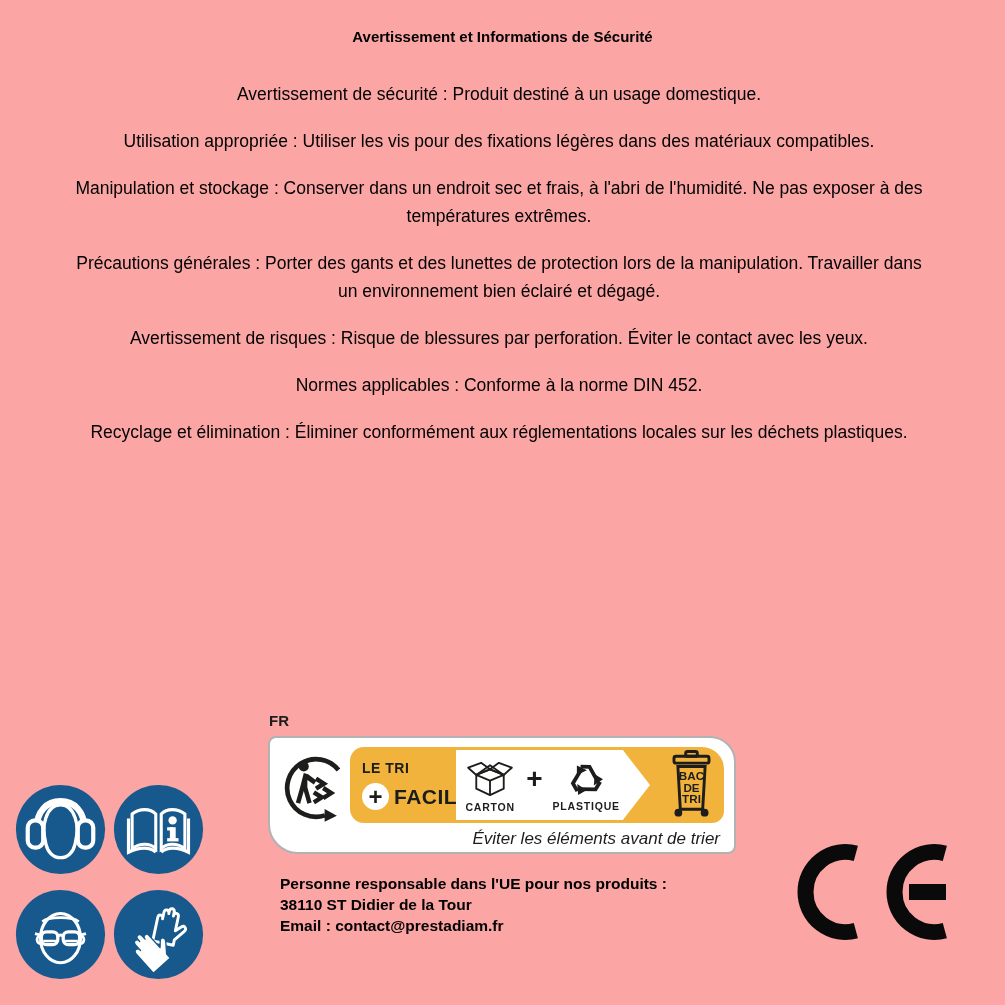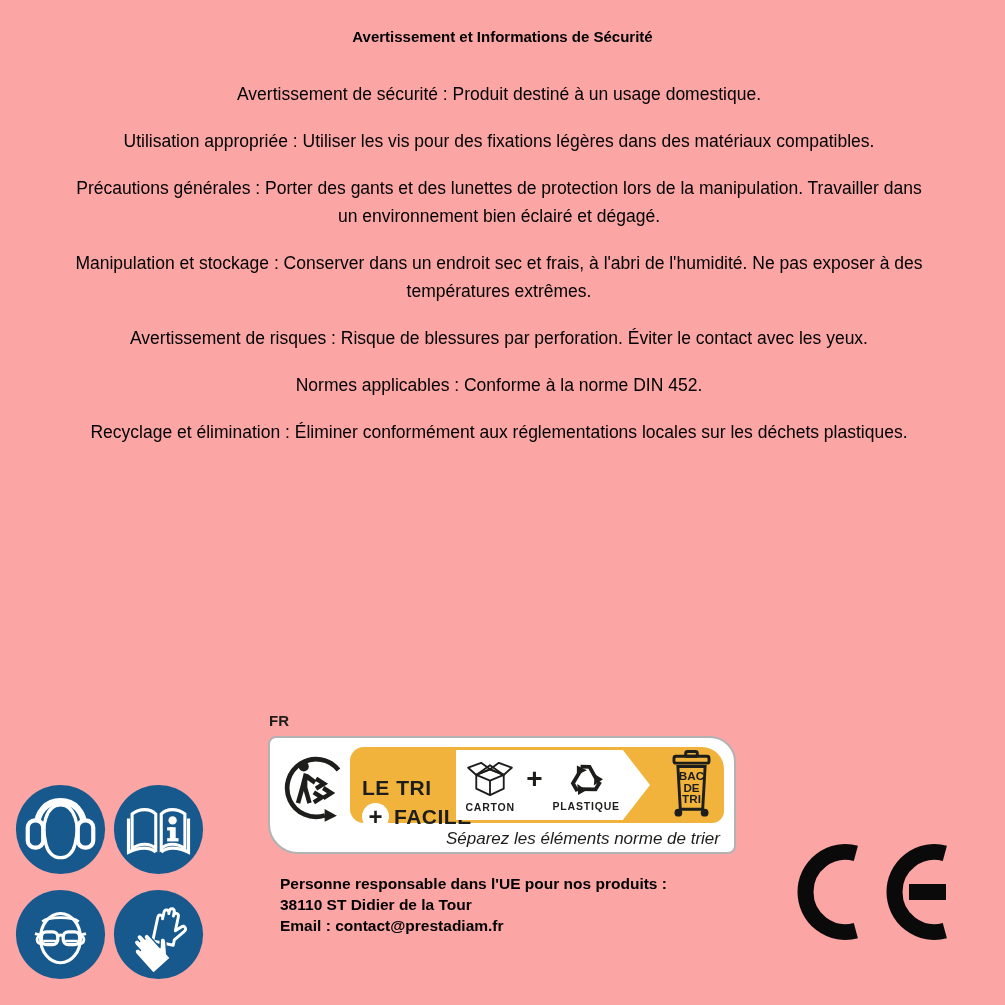--- a/index.html
+++ b/index.html
@@ -21,21 +21,21 @@
 
   
   .fr-label{position:absolute;left:269px;top:712px;font-size:15px;font-weight:bold;color:#1d1d1b;}
   .infotri-box{position:absolute;left:268px;top:736px;width:468px;height:118px;
                background:#fff;border:2px solid #b2b2b2;box-sizing:border-box;
                border-radius:8px 26px 8px 30px;}
   .triman{position:absolute;left:10px;top:10px;width:72px;height:80px;}
   .yellow-band{position:absolute;left:80px;top:9px;width:374px;height:76px;
                border-radius:14px 22px 12px 14px;}
   .headline{position:absolute;left:12px;top:9px;color:#1d1d1b;font-weight:bold;}
-  .headline .row1{font-size:21px;letter-spacing:.5px;line-height:24px;margin-top:20px;}
+  .headline .row1{font-size:14px;letter-spacing:.5px;line-height:24px;}
   .headline .row2{display:flex;align-items:center;gap:5px;margin-top:3px;}
   .plus-circle{width:27px;height:27px;border-radius:50%;background:#fff;
                display:flex;align-items:center;justify-content:center;
                font-size:24px;font-weight:bold;color:#1d1d1b;line-height:1;}
   .headline .row2 .word{font-size:21px;letter-spacing:.5px;}
   .white-panel{position:absolute;left:106px;top:3px;width:194px;height:70px;background:#fff;
                clip-path:polygon(0 0,86% 0,100% 50%,86% 100%,0 100%);
                display:flex;align-items:center;justify-content:center;
                padding-right:26px;padding-left:4px;box-sizing:border-box;gap:10px;}
   .material{display:flex;flex-direction:column;align-items:center;gap:1px;}
@@ -55,22 +55,22 @@
 </head>
 <body>
 
 <div class="page">
 
   <h1 class="title">Avertissement et Informations de Sécurité</h1>
 
   <div class="body-text">
     <p>Avertissement de sécurité : Produit destiné à un usage domestique.</p>
     <p>Utilisation appropriée : Utiliser les vis pour des fixations légères dans des matériaux compatibles.</p>
+    <p>Manipulation et stockage : Conserver dans un endroit sec et frais, à l'abri de l'humidité. Ne pas exposer à des températures extrêmes.</p>
     <p>Précautions générales : Porter des gants et des lunettes de protection lors de la manipulation. Travailler dans un environnement bien éclairé et dégagé.</p>
-    <p>Manipulation et stockage : Conserver dans un endroit sec et frais, à l'abri de l'humidité. Ne pas exposer à des températures extrêmes.</p>
     <p>Avertissement de risques : Risque de blessures par perforation. Éviter le contact avec les yeux.</p>
     <p>Normes applicables : Conforme à la norme DIN 452.</p>
     <p>Recyclage et élimination : Éliminer conformément aux réglementations locales sur les déchets plastiques.</p>
   </div>
 
   <div class="picto-grid">
     <div class="picto">
       <svg viewBox="0 0 100 100">
         <circle cx="50" cy="50" r="49" fill="#17598C"></circle>
         <path d="M34,66 C31,54 31,45 34,37 C37,28 43,23 50,23 C57,23 63,28 66,37 C69,45 69,54 66,66 C64,75 58,81 50,81 C42,81 36,75 34,66 Z" fill="none" stroke="#fff" stroke-width="3.6"></path>
@@ -181,21 +181,21 @@
           <path d="M9,17 L37,17 L34.5,61 L11.5,61 Z"></path>
         </g>
         <circle cx="9.5" cy="64.5" r="4" fill="#1d1d1b"></circle>
         <circle cx="36.5" cy="64.5" r="4" fill="#1d1d1b"></circle>
         <text x="23" y="31" text-anchor="middle" font-size="12" font-weight="bold" fill="#1d1d1b" font-family="Liberation Sans, sans-serif">BAC</text>
         <text x="23" y="43" text-anchor="middle" font-size="12" font-weight="bold" fill="#1d1d1b" font-family="Liberation Sans, sans-serif">DE</text>
         <text x="23" y="55" text-anchor="middle" font-size="12" font-weight="bold" fill="#1d1d1b" font-family="Liberation Sans, sans-serif">TRI</text>
       </svg>
     </div>
 
-    <div class="tagline">Séparez les éléments norme de trier</div>
+    <div class="tagline">Éviter les éléments avant de trier</div>
   </div>
 
   <div class="address">
     <div>Personne responsable dans l'UE pour nos produits :</div>
     <div>38110 ST Didier de la Tour</div>
     <div>Email : contact@prestadiam.fr</div>
   </div>
 
   <svg class="ce" viewBox="0 0 152 100">
     <path d="M58.85,11.36 A40,40 0 1 0 58.85,88.64" fill="none" stroke="#0a0a0a" stroke-width="16"></path>

